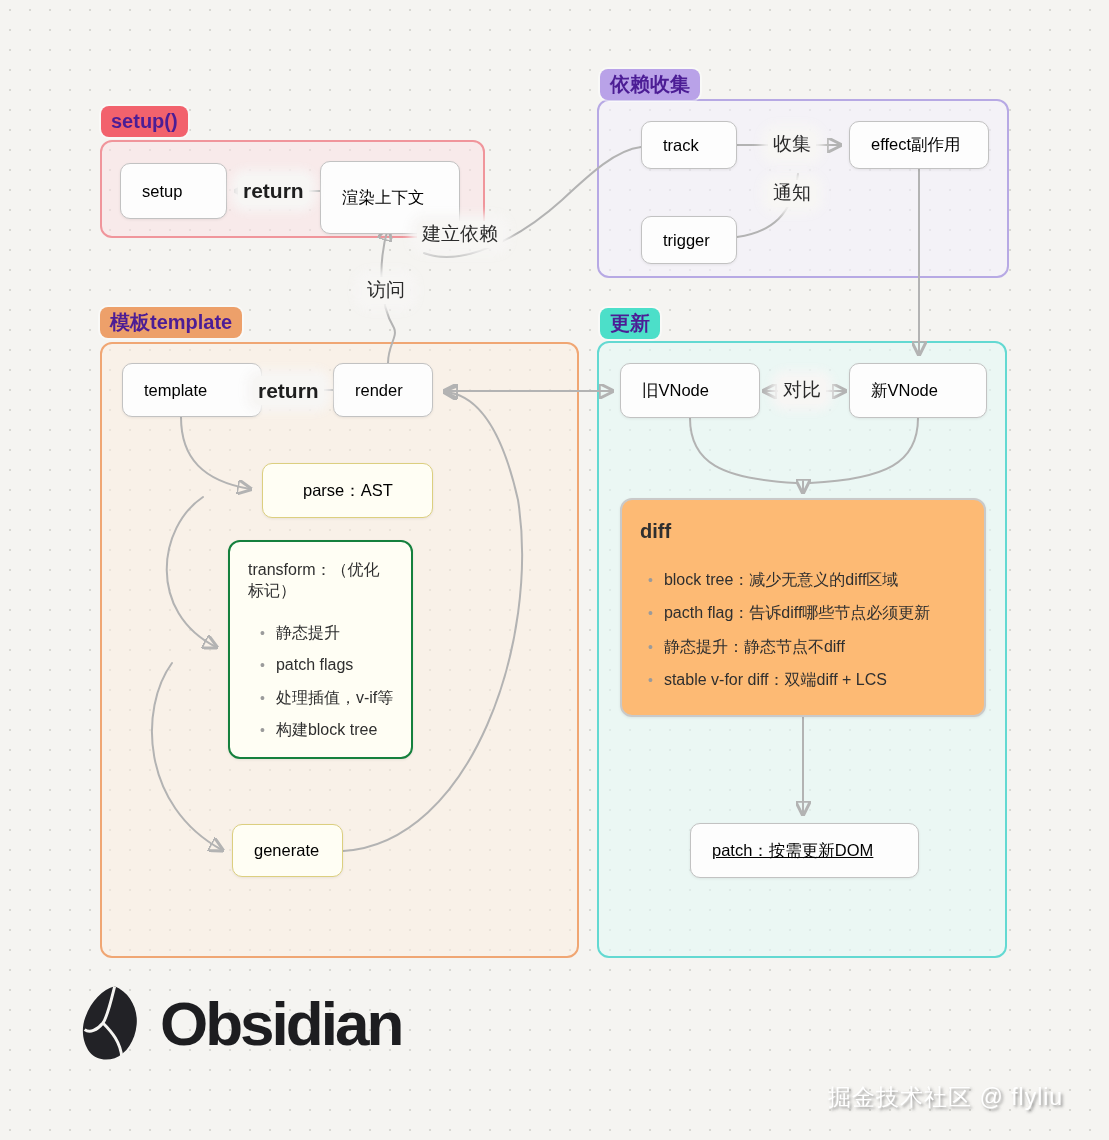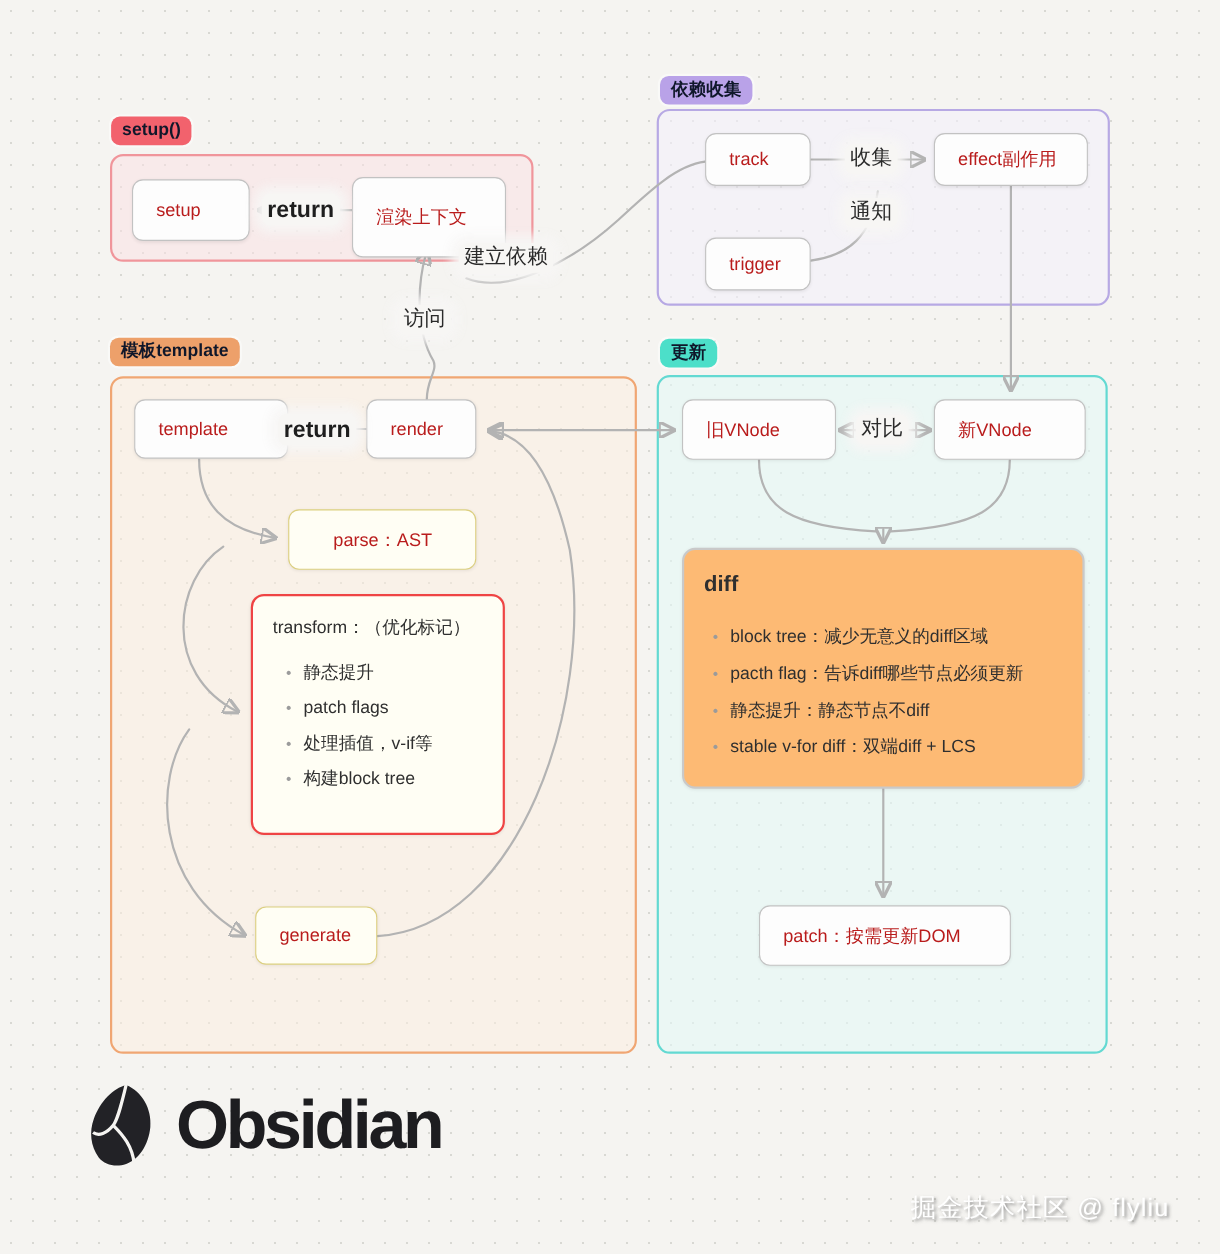--- a/index.html
+++ b/index.html
@@ -14,58 +14,58 @@
   .canvas{position:relative;width:1109px;height:1140px;}
 
   
   .region{position:absolute;border-radius:12px;border:2px solid;box-sizing:border-box;}
   .region.setup   {left:100px;top:140px;width:385px;height:98px;border-color:#f0959b;background:rgba(250,225,227,.55);}
   .region.deps    {left:597px;top:99px;width:412px;height:179px;border-color:#b7a9e4;background:rgba(243,240,252,.6);}
   .region.template{left:100px;top:342px;width:479px;height:616px;border-color:#f0a673;background:rgba(251,238,224,.55);}
   .region.update  {left:597px;top:341px;width:410px;height:617px;border-color:#63d9d2;background:rgba(228,248,246,.6);}
 
   
-  .chip{position:absolute;color:#0f172a;font-weight:bold;font-size:16px;line-height:1.25;
+  .chip{position:absolute;color:#4c1d95;font-weight:bold;font-size:20px;line-height:1.25;
         padding:3px 10px;border-radius:8px;box-shadow:0 0 0 2px rgba(255,255,255,.45);}
   .chip.setup   {left:101px;top:106px;background:#f2626d;}
   .chip.deps    {left:600px;top:69px;background:#b9a2e8;}
   .chip.template{left:100px;top:307px;background:#eda06a;}
   .chip.update  {left:600px;top:308px;background:#4cdfc9;}
 
   
   svg.edges{position:absolute;left:0;top:0;z-index:2;pointer-events:none;}
   svg.edges path{fill:none;stroke:#b3b3b3;stroke-width:2px;stroke-linecap:round;}
 
   
   .node{position:absolute;z-index:3;box-sizing:border-box;display:flex;align-items:center;
         background:#fdfdfd;border:1.5px solid #c2c2c2;border-radius:10px;
-        padding-left:21px;font-size:16.5px;color:#b91c1c;box-shadow:0 1px 3px rgba(0,0,0,.07);}
+        padding-left:21px;font-size:16.5px;color:#000000;box-shadow:0 1px 3px rgba(0,0,0,.07);}
   .node.yellow{border-color:#dccf7f;background:#fffef4;}
 
   .n-setup   {left:120px;top:163px;width:107px;height:56px;}
   .n-ctx     {left:320px;top:161px;width:140px;height:73px;}
   .n-track   {left:641px;top:121px;width:96px;height:48px;}
   .n-effect  {left:849px;top:121px;width:140px;height:48px;}
   .n-trigger {left:641px;top:216px;width:96px;height:48px;}
   .n-template{left:122px;top:363px;width:140px;height:54px;}
   .n-render  {left:333px;top:363px;width:100px;height:54px;}
   .n-old     {left:620px;top:363px;width:140px;height:55px;}
   .n-new     {left:849px;top:363px;width:138px;height:55px;}
-  .n-patch   {left:690px;top:823px;width:229px;height:55px;}
+  .n-patch   {left:690px;top:823px;width:229px;height:55px;text-decoration:underline;}
   .n-parse   {left:262px;top:463px;width:171px;height:55px;padding-left:40px;}
   .n-generate{left:232px;top:824px;width:111px;height:53px;}
 
   
   .card{position:absolute;z-index:3;box-sizing:border-box;border-radius:12px;
         font-size:16px;color:#2f2f2f;box-shadow:0 1px 3px rgba(0,0,0,.07);}
   .card .title{padding:18px 16px 0 18px;}
   .card ul{list-style:none;margin:22px 0 0 0;padding:0 10px 0 30px;}
   .card li{margin:0 0 14px 0;line-height:1.15;}
   .card li::before{content:"•";color:#9b9b9b;margin-right:11px;font-size:14px;}
-  .card.transform{left:228px;top:540px;width:231px;height:219px;border:2px solid #ef4444;background:#fffef4;}
+  .card.transform{left:228px;top:540px;width:185px;height:219px;border:2px solid #15803d;background:#fffef4;}
   .card.diff{left:620px;top:498px;width:366px;height:219px;border:2px solid #c9c9c9;background:#fdba74;}
   .card.diff .title{font-weight:bold;font-size:20px;padding:20px 16px 0 18px;}
   .card.diff ul{margin-top:28px;padding-left:26px;}
   .card.diff li{margin-bottom:15px;}
 
   
   .elabel{position:absolute;z-index:4;font-size:19px;color:#2b2b2b;line-height:1.2;
           background:#f7f6f4;border-radius:8px;padding:2px 5px;
           box-shadow:0 0 10px 7px rgba(247,246,244,.95);}
   .elabel.bold{font-weight:bold;font-size:21px;color:#1e1e1e;}

